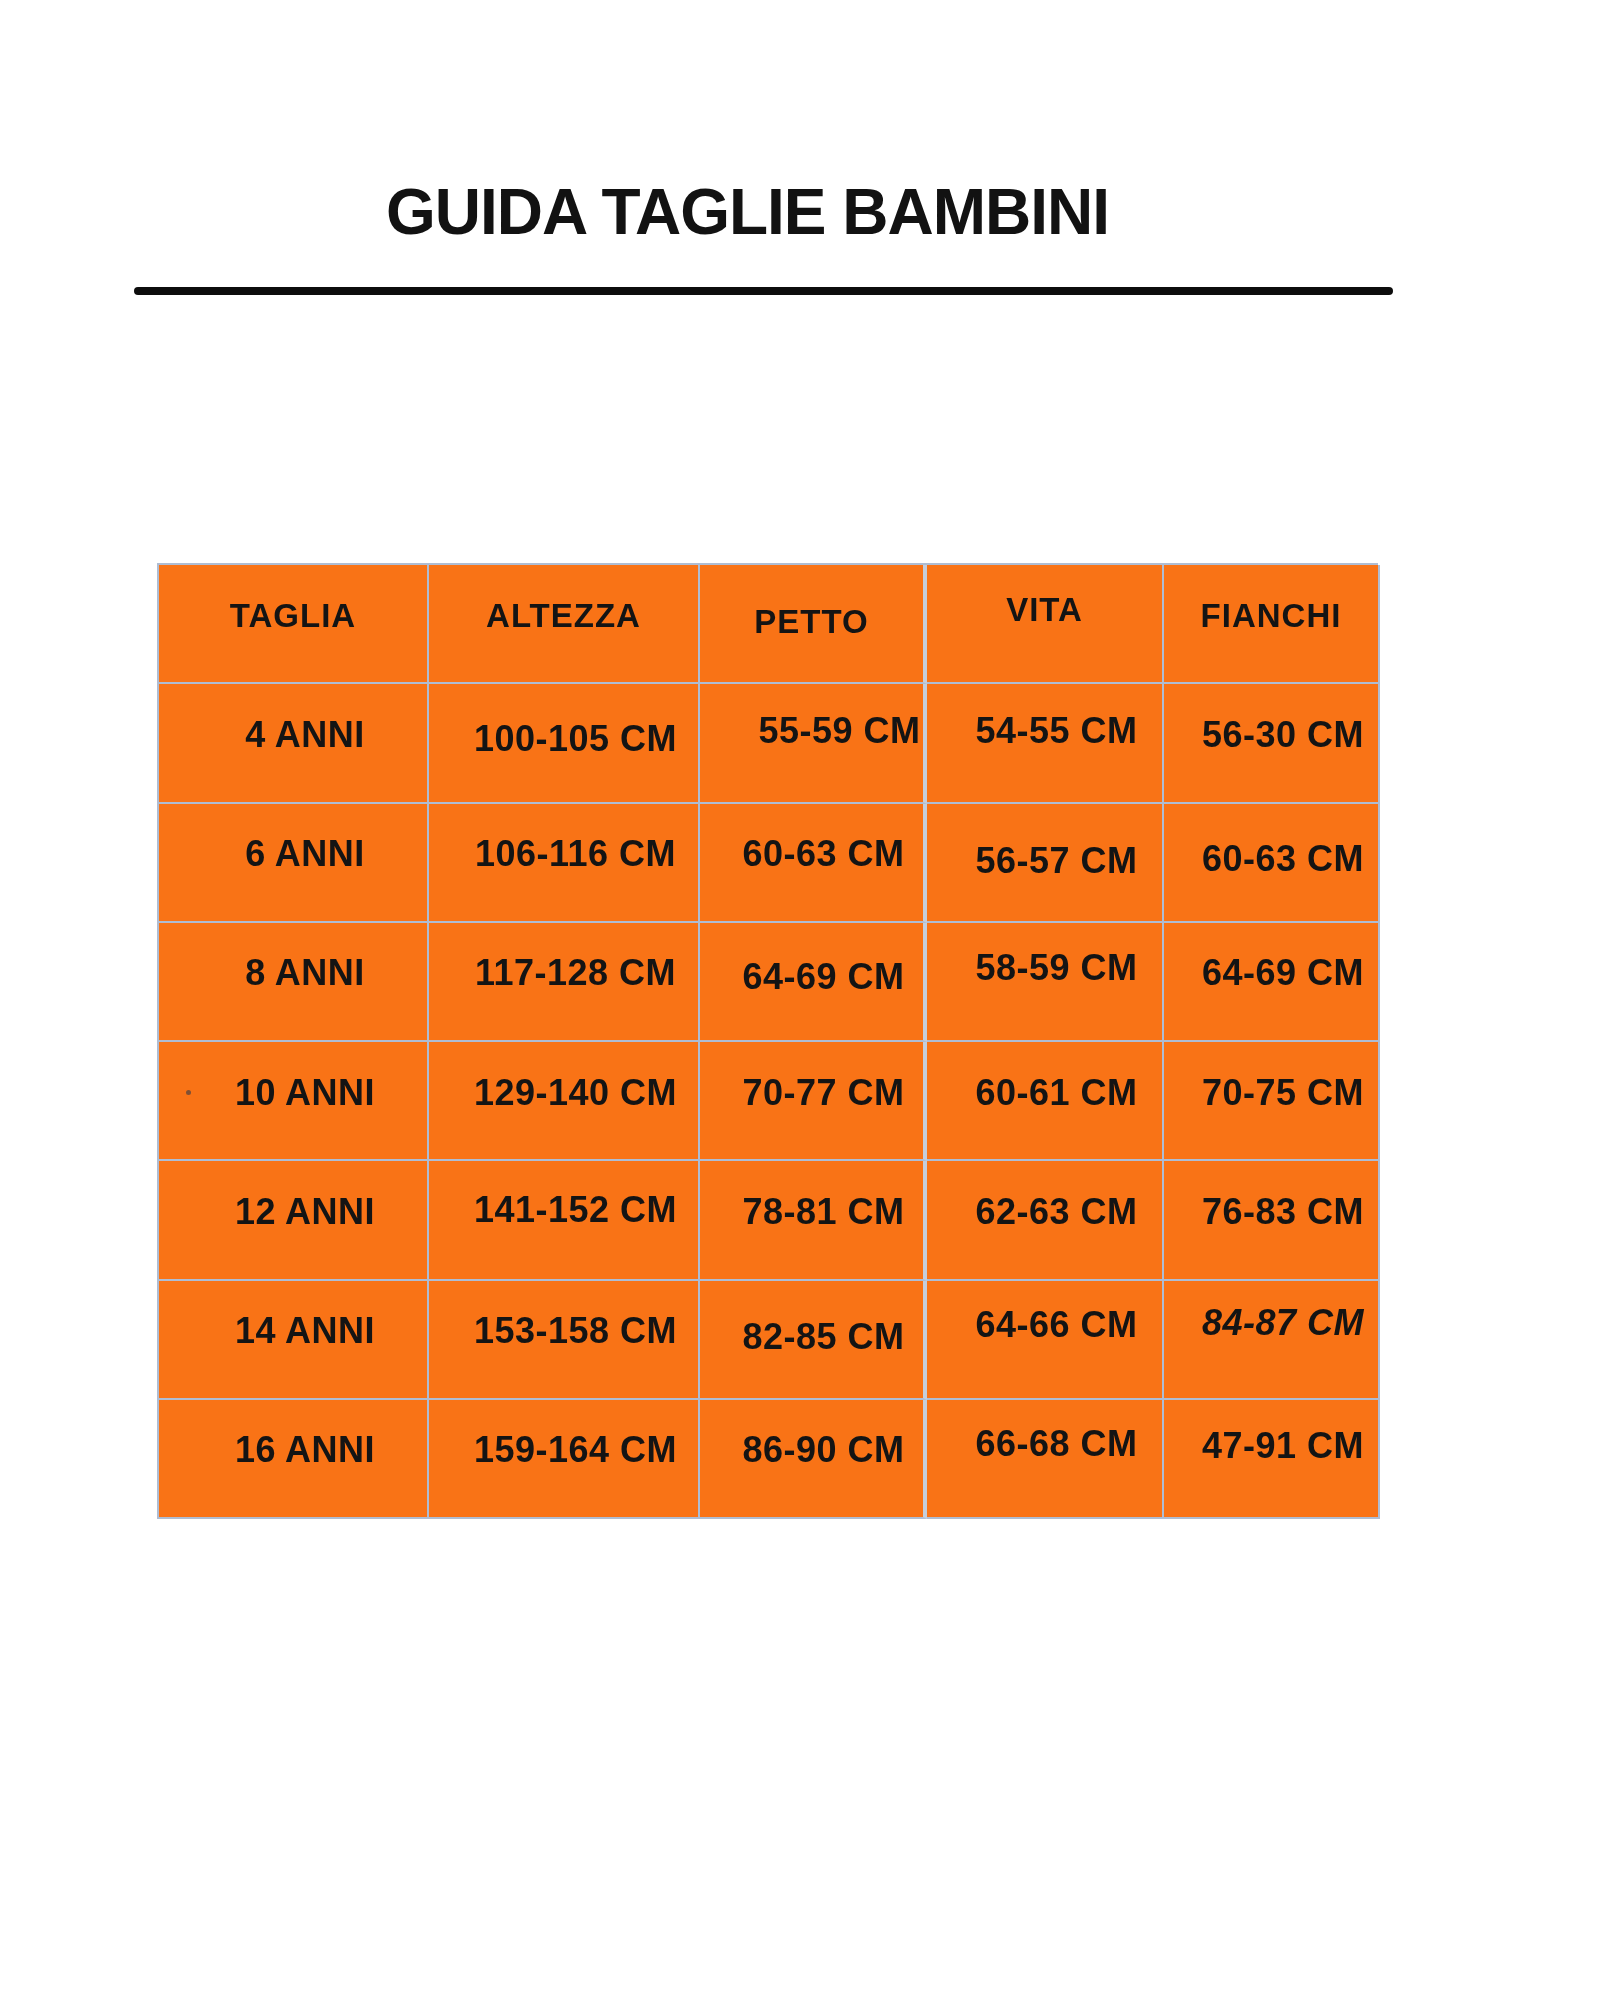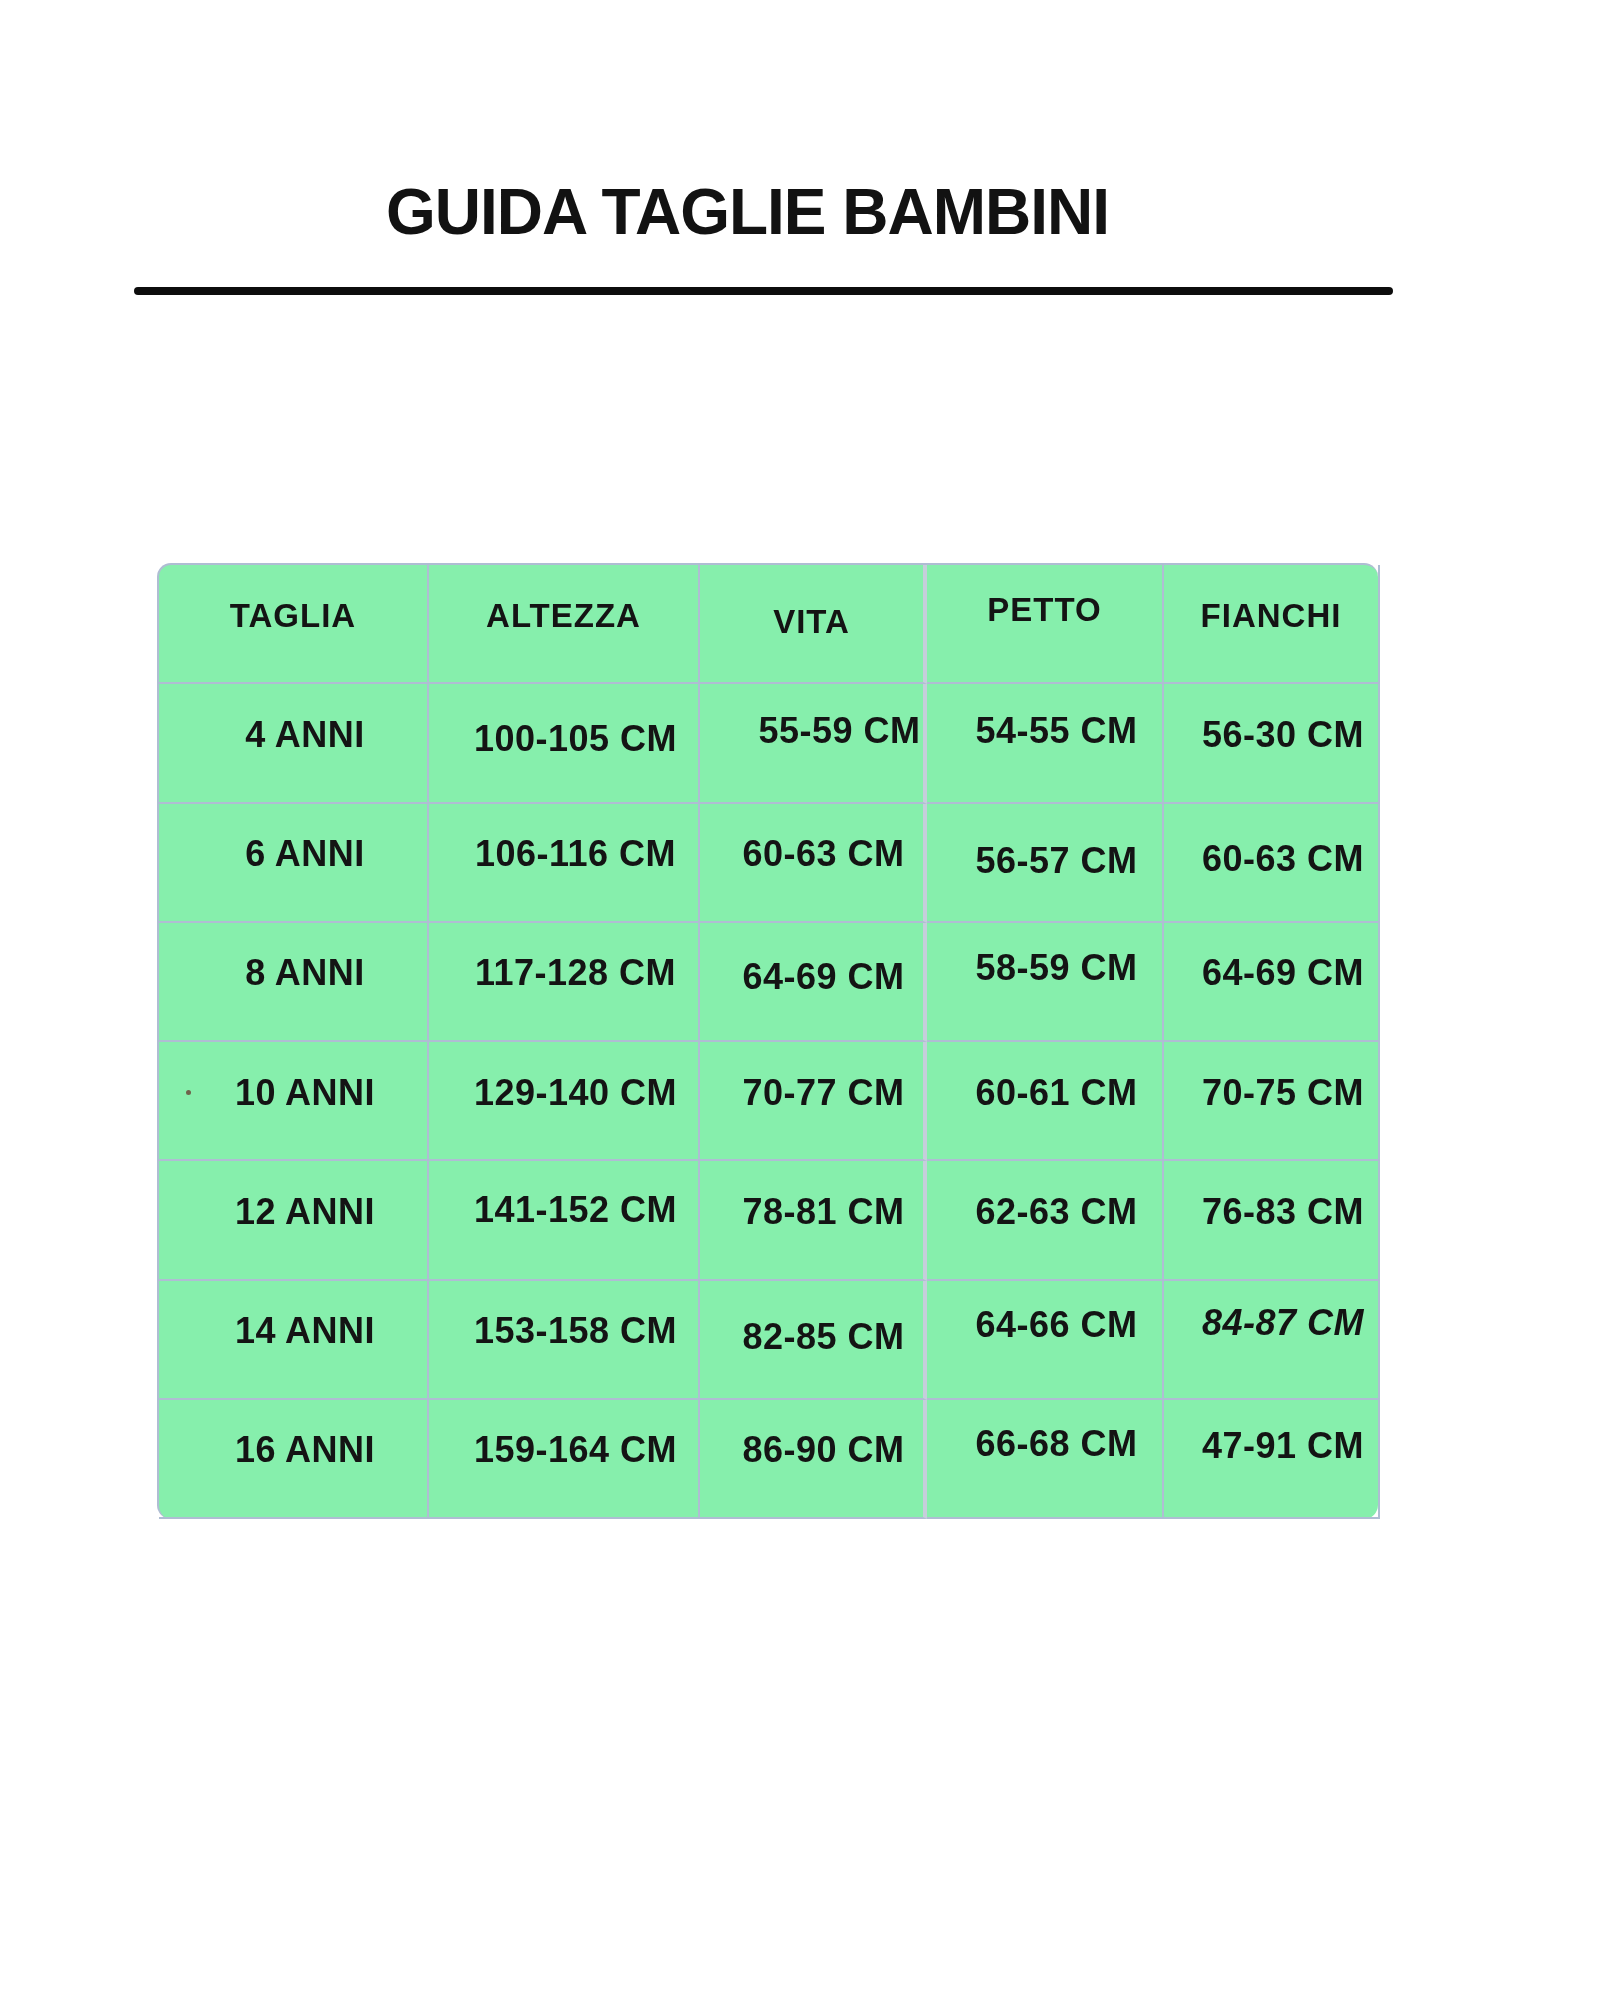--- a/index.html
+++ b/index.html
@@ -32,22 +32,21 @@
   .size-table {
     position: absolute;
     left: 157px; top: 563px;
     width: 1221px; height: 956px;
     box-sizing: border-box;
     display: grid;
     grid-template-columns: 270px 271px 227px 237px 216px;
     grid-template-rows: repeat(8, 1fr);
     border-top: 2px solid var(--border, #afbdd3);
     border-left: 2px solid var(--border, #afbdd3);
-    background: #86efac;
-    border-radius: 14px;
+    background: #f97316;
   }
   .cell {
     box-sizing: border-box;
     border-right: 2px solid var(--border, #afbdd3);
     border-bottom: 2px solid var(--border, #afbdd3);
     display: flex;
     align-items: center;
     justify-content: center;
     font-weight: 700;
     color: var(--text, #141414);
@@ -94,26 +93,26 @@
 
 <div class="size-table">
 
   <div class="cell head">
       <span class="t">TAGLIA</span>
     </div>
   <div class="cell head">
       <span class="t">ALTEZZA</span>
     </div>
   <div class="cell head">
+      <span class="t">PETTO</span>
+    </div>
+  <div class="cell head">
       <span class="t">VITA</span>
     </div>
   <div class="cell head">
-      <span class="t">PETTO</span>
-    </div>
-  <div class="cell head">
       <span class="t">FIANCHI</span>
     </div>
 
   <div class="cell data">
       <span class="t">4 ANNI</span>
     </div>
   <div class="cell data">
       <span class="t">100-105 CM</span>
     </div>
   <div class="cell data">

